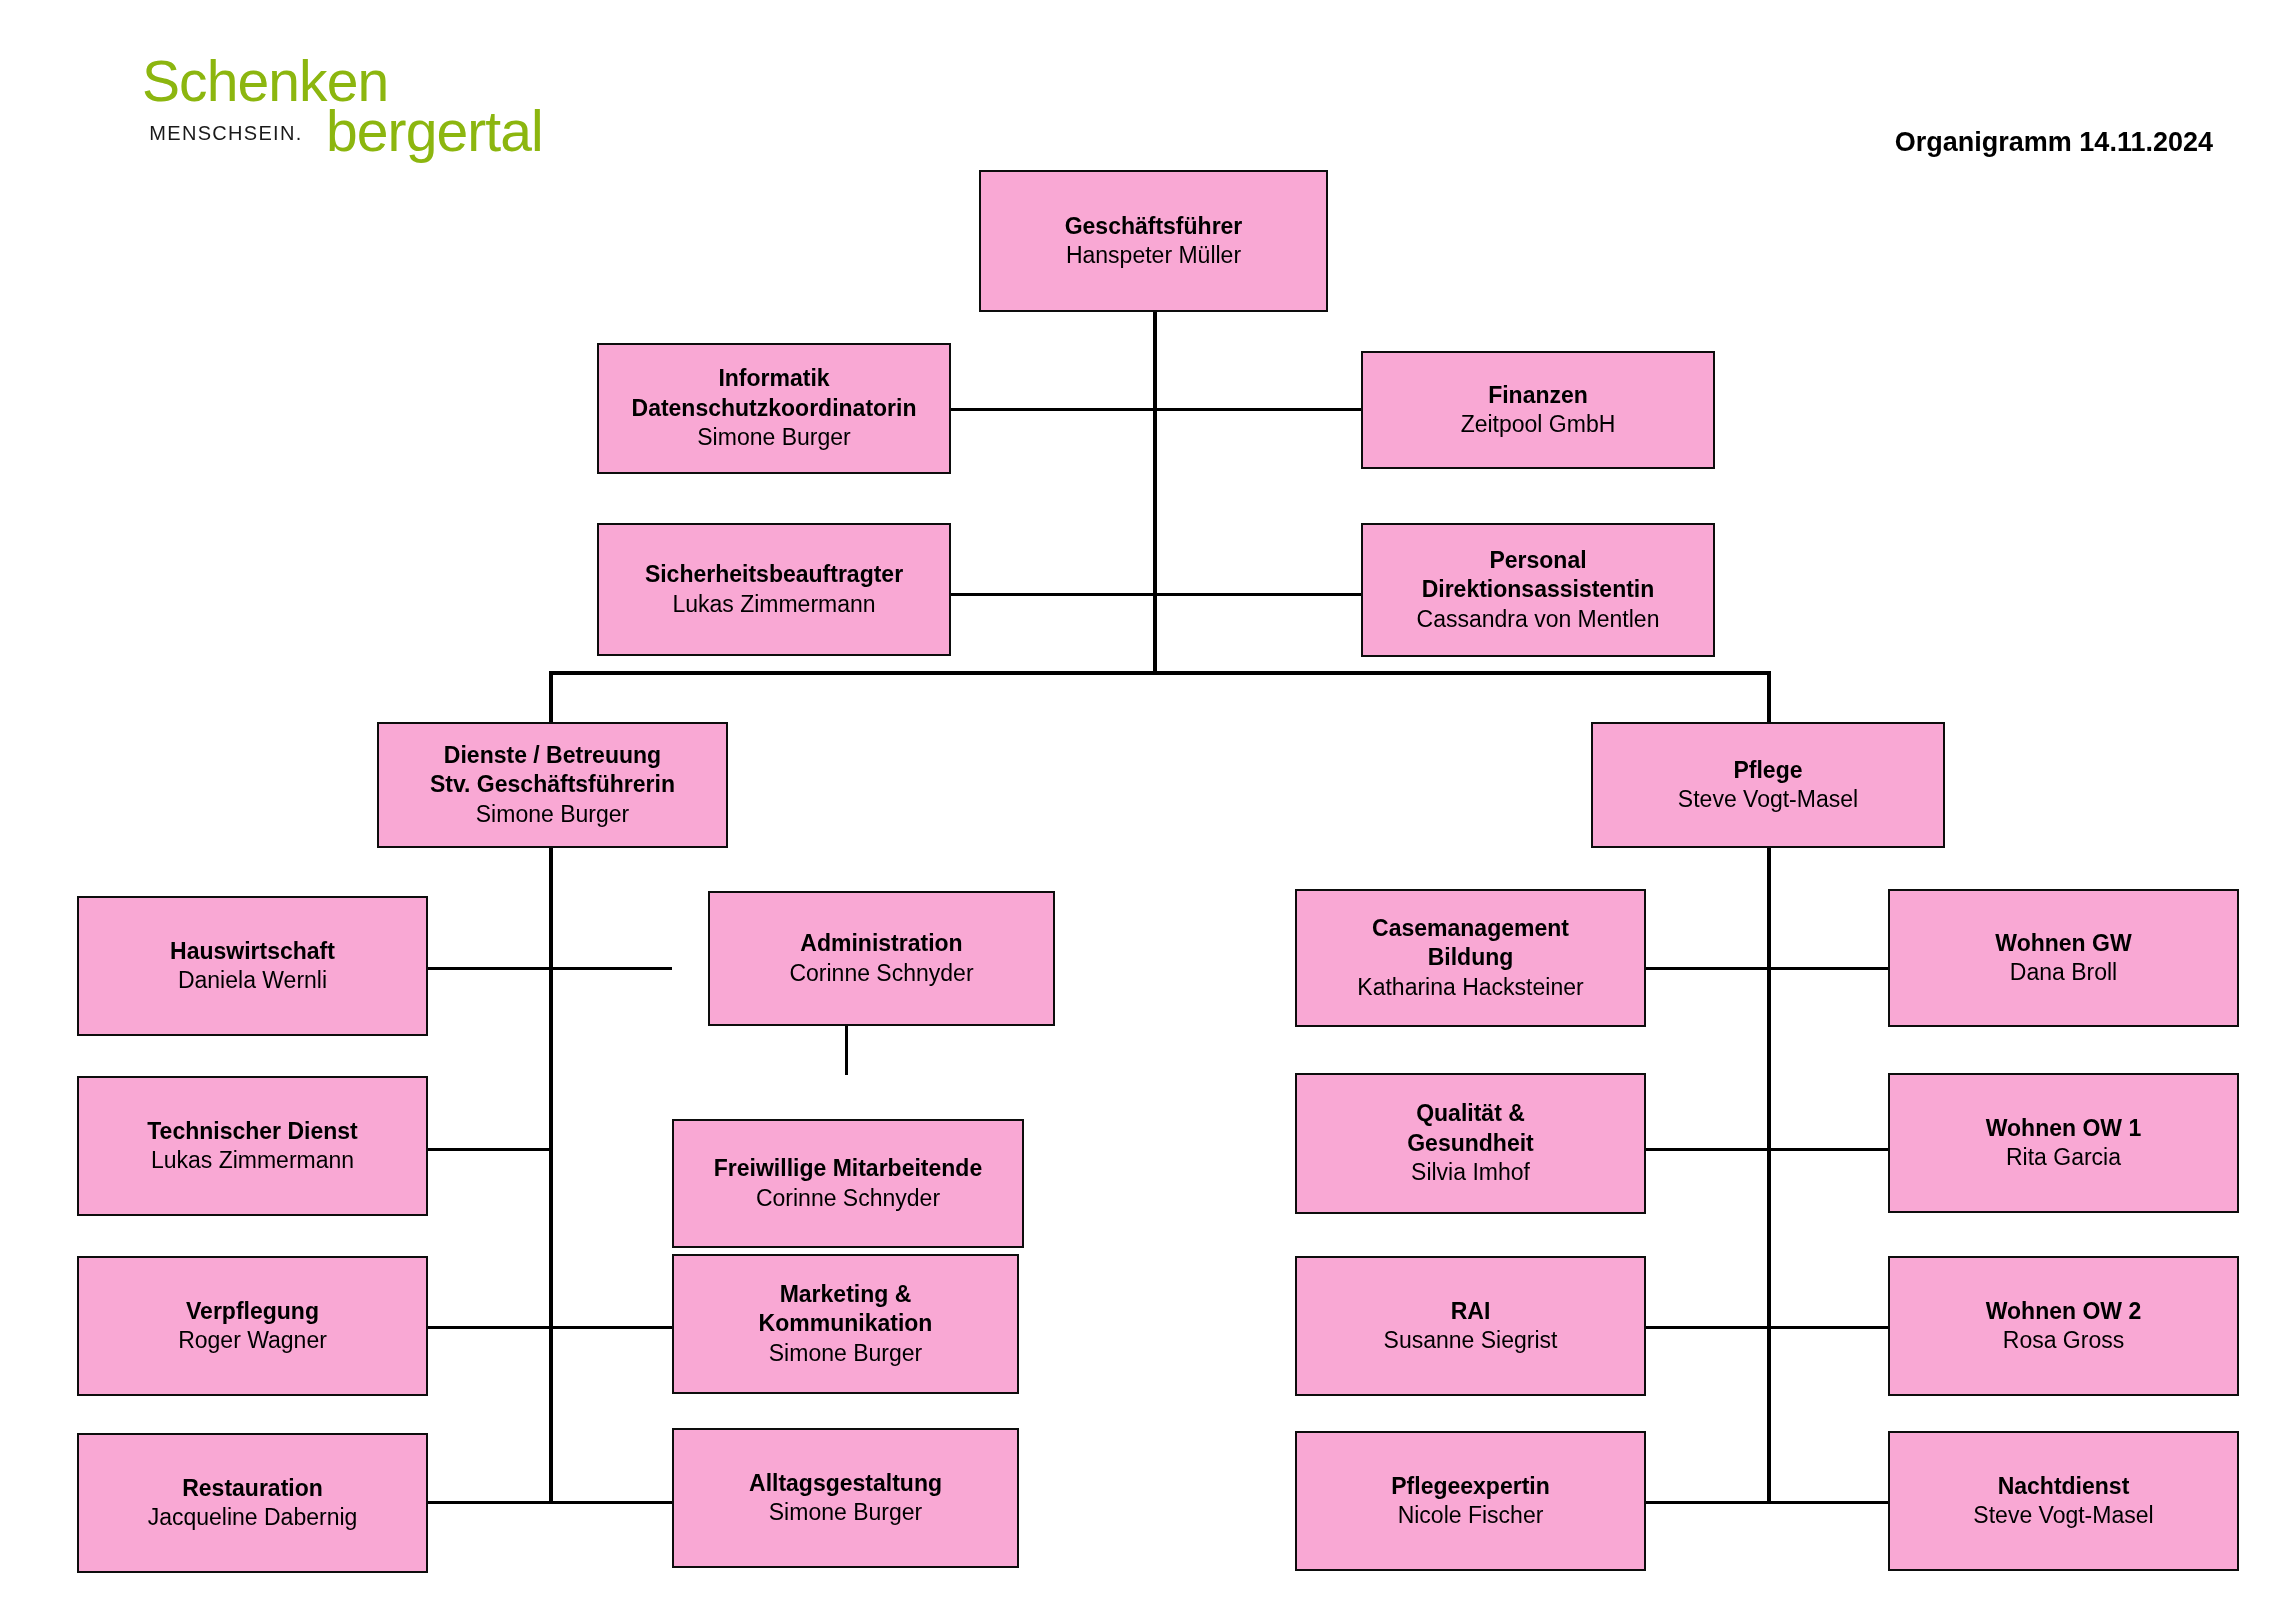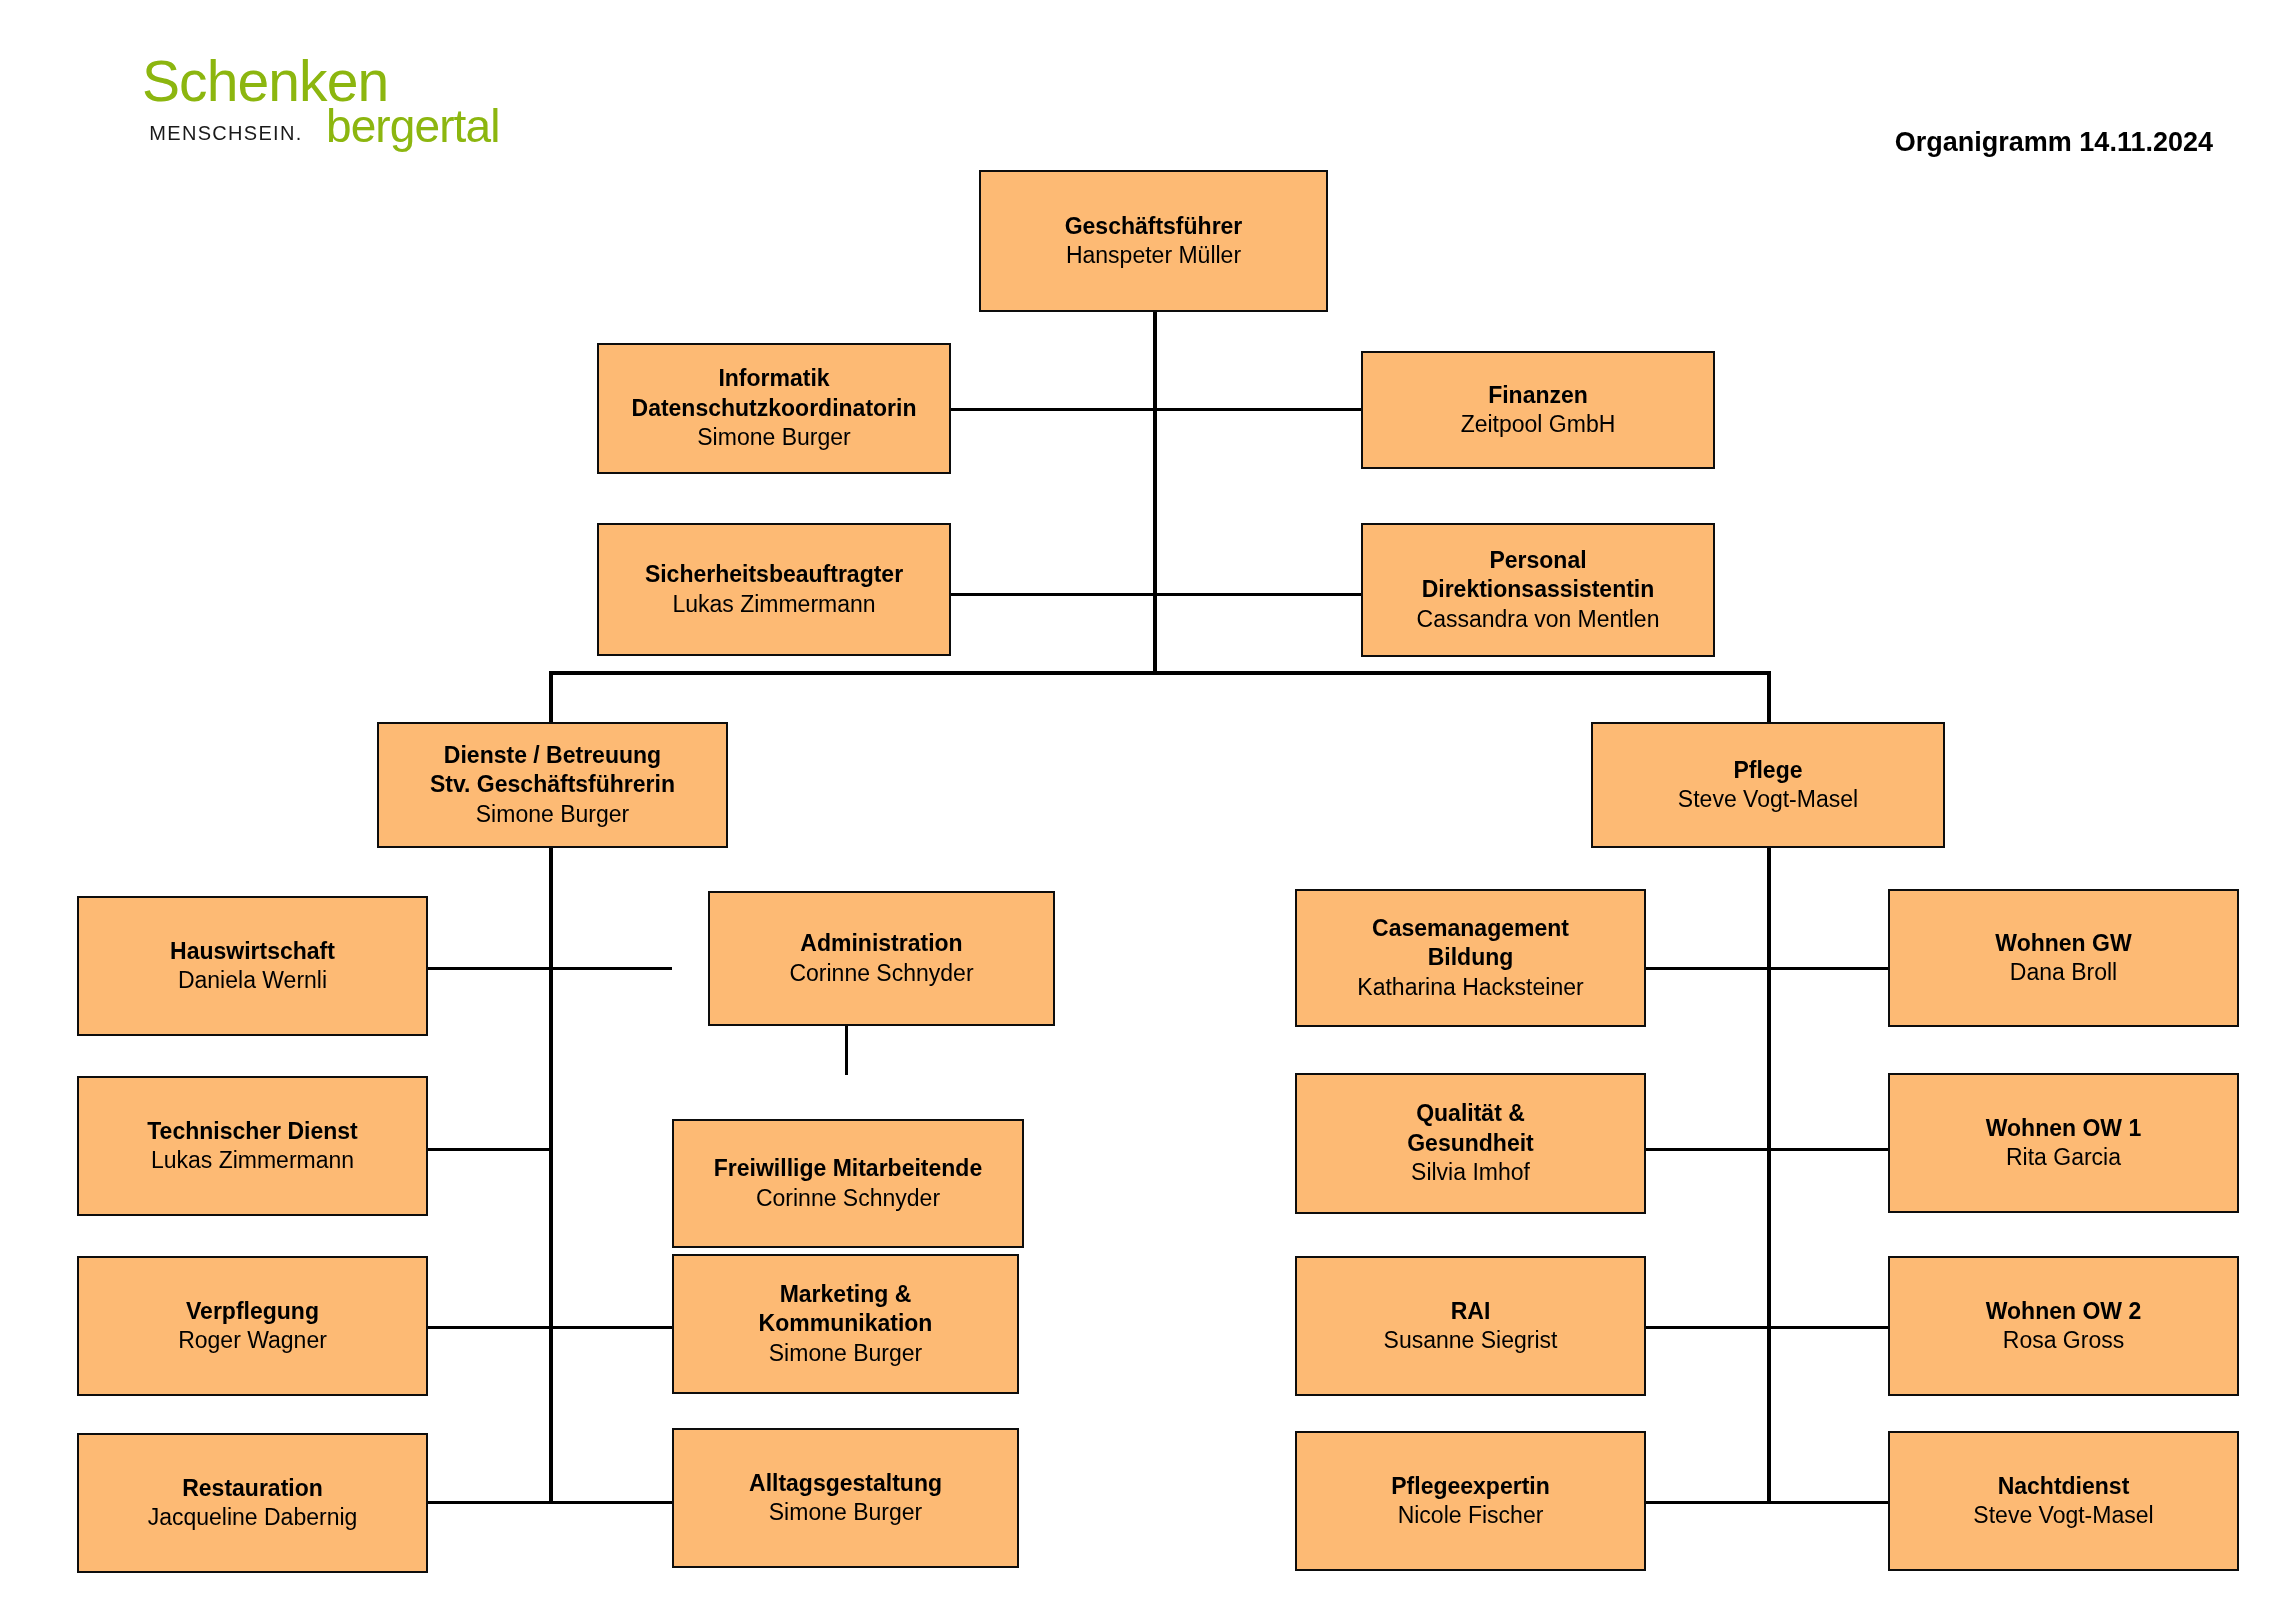--- a/index.html
+++ b/index.html
@@ -32,21 +32,21 @@
     font-size: 57px;
     font-weight: 400;
     color: #8cb60f;
     letter-spacing: -0.9px;
     line-height: 1;
   }
   .logo-line2 {
     position: absolute;
     left: 184px;
     top: 50px;
-    font-size: 46px;
+    font-size: 57px;
     font-weight: 400;
     color: #8cb60f;
     letter-spacing: -0.9px;
     line-height: 1;
   }
   .logo-tag {
     position: absolute;
     left: 7.3px;
     top: 70px;
     font-size: 20px;
@@ -72,21 +72,21 @@
   .conn {
     position: absolute;
     background: #000000;
   }
 
   
   .node {
     position: absolute;
     box-sizing: border-box;
     border: 2.8px solid #0d0d0d;
-    background: #fdba74;
+    background: #f9a8d4;
     display: flex;
     flex-direction: column;
     align-items: center;
     justify-content: center;
     text-align: center;
     padding: 3.7px 9.2px;
   }
   .node .title {
     font-size: 23px;
     font-weight: 700;

